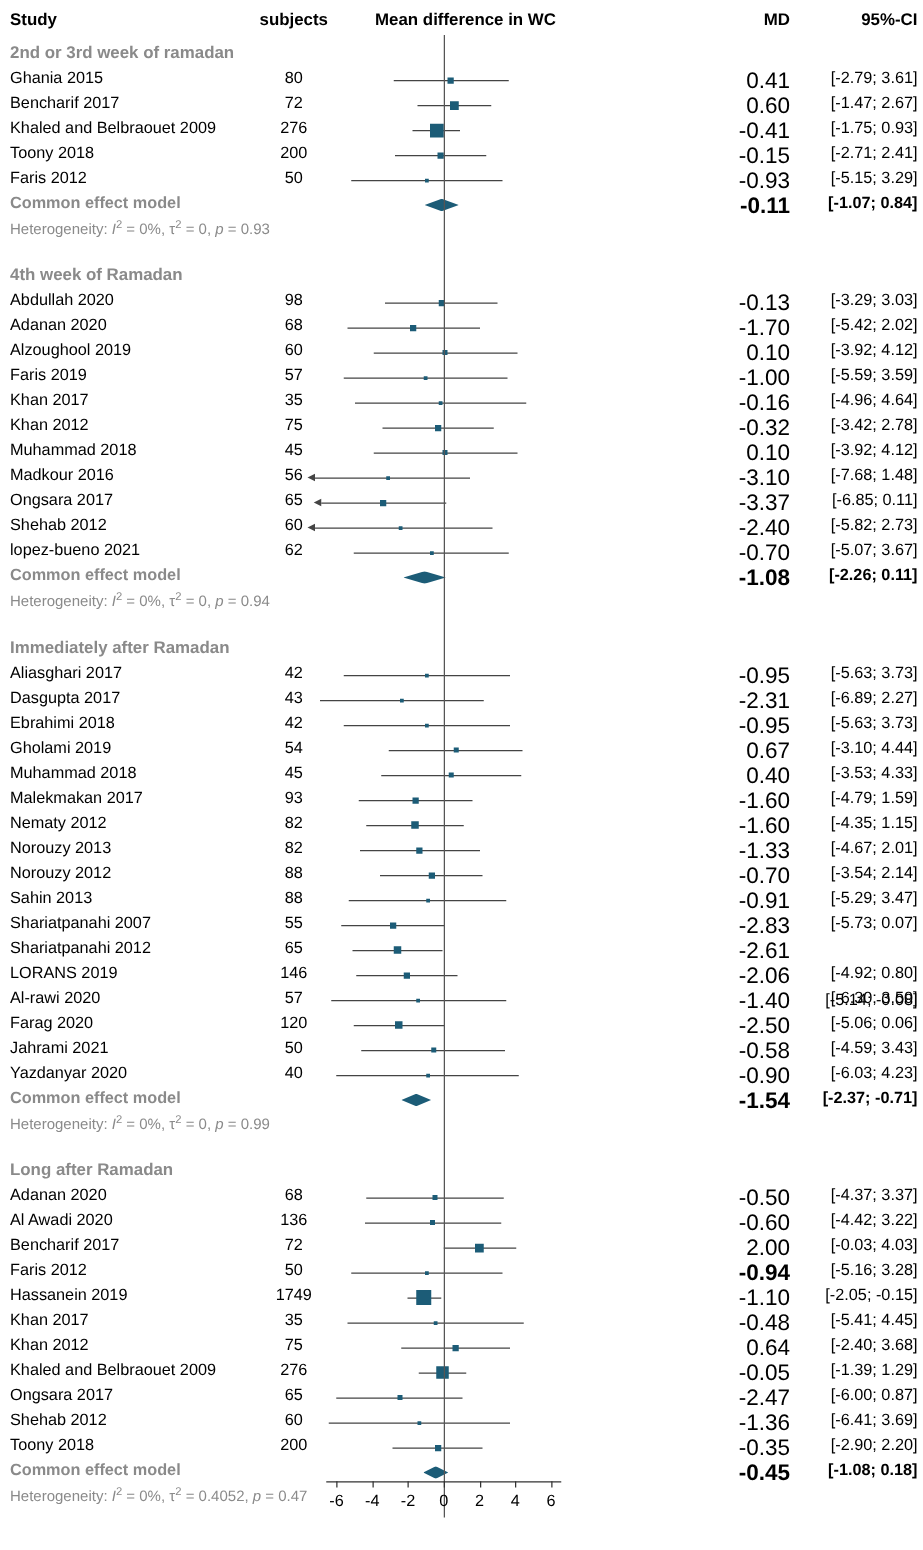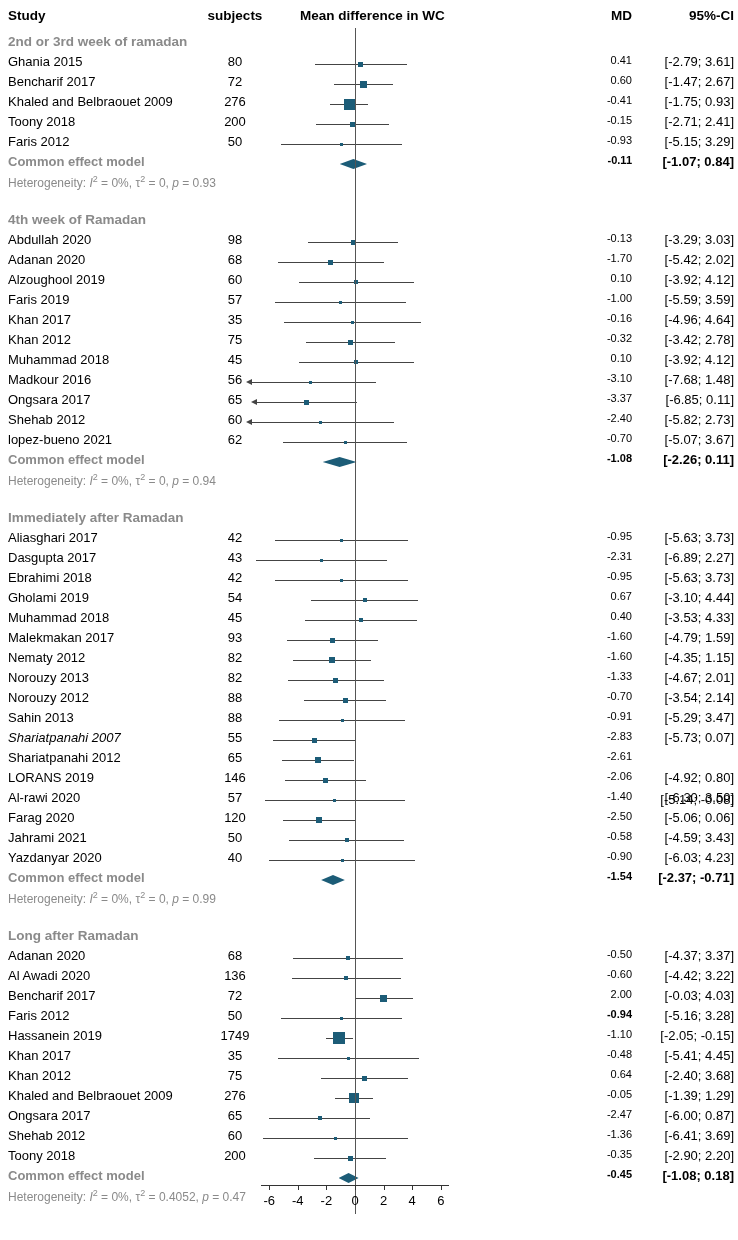--- a/index.html
+++ b/index.html
@@ -30,21 +30,21 @@
   .subj{
     position:absolute;
     left:200px;width:70px;
     text-align:center;
     font-size:13px;
   }
   .md{
     position:absolute;
     left:560px;width:72px;
     text-align:right;
-    font-size:11px;
+    font-size:18px;
   }
   .ci{
     position:absolute;
     left:636px;width:98px;
     text-align:right;
     font-size:13px;
     white-space:nowrap;
   }
   .group-title{
     color:#8a8a8a;
@@ -388,21 +388,21 @@
         <div class="md" style="top:0;">-0.70</div>
         <div class="ci" style="top:0;">[-3.54; 2.14]</div>
       </div>
       <div class="row " style="top: 710px;">
         <div class="lbl" style="top:0;">Sahin 2013</div>
         <div class="subj" style="top:0;">88</div>
         <div class="md" style="top:0;">-0.91</div>
         <div class="ci" style="top:0;">[-5.29; 3.47]</div>
       </div>
       <div class="row " style="top: 730px;">
-        <div class="lbl" style="top:0;font-style:italic;">Shariatpanahi  2007</div>
+        <div class="lbl" style="top:0;">Shariatpanahi  2007</div>
         <div class="subj" style="top:0;">55</div>
         <div class="md" style="top:0;">-2.83</div>
         <div class="ci" style="top:0;">[-5.73; 0.07]</div>
       </div>
       <div class="row " style="top: 750px;">
         <div class="lbl" style="top:0;">Shariatpanahi  2012</div>
         <div class="subj" style="top:0;">65</div>
         <div class="md" style="top:0;">-2.61</div>
         <div class="ci" style="top:0;margin-top:42px;">[-5.14; -0.08]</div>
       </div>

